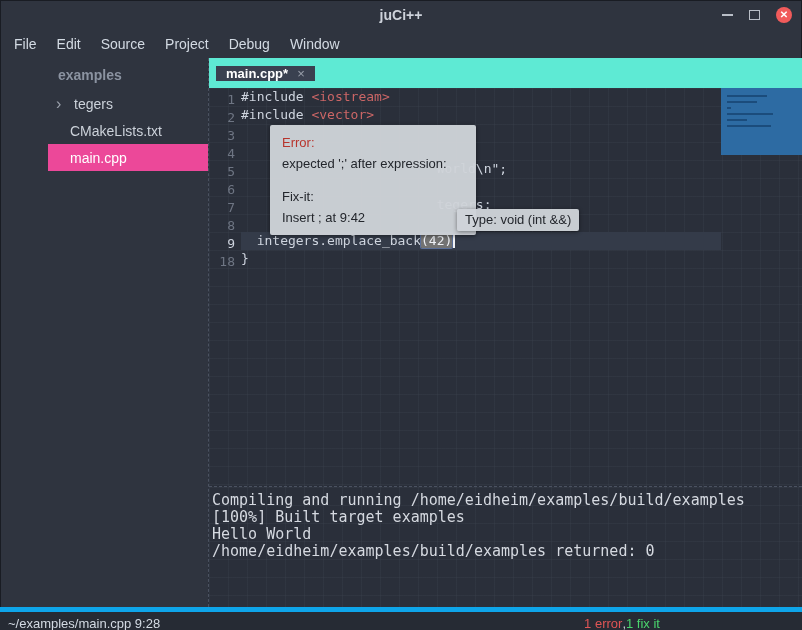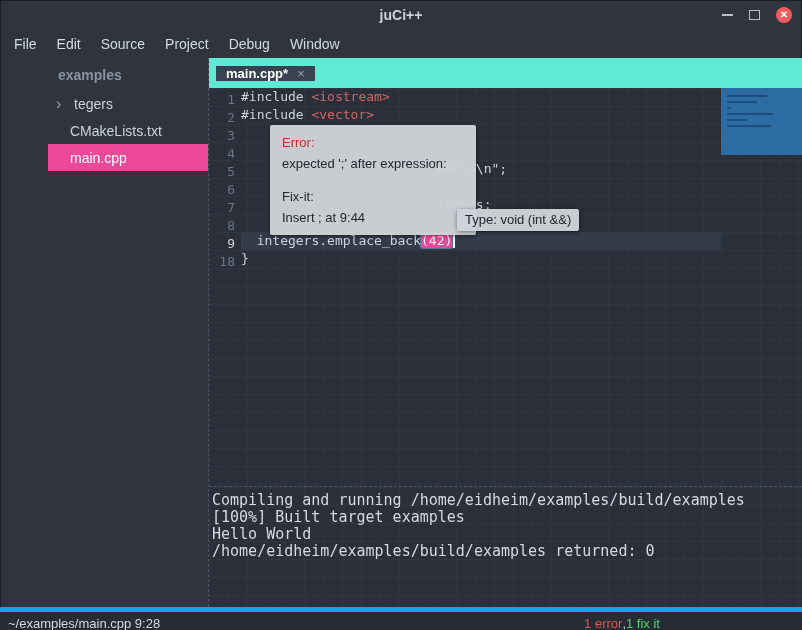--- a/index.html
+++ b/index.html
@@ -45,21 +45,21 @@
   .editor { position:relative; height:398px; flex:0 0 398px;
     font-family:"DejaVu Sans Mono", monospace; font-size:13px; line-height:18px; }
   .gutter { position:absolute; left:0; top:3px; width:26px; text-align:right; color:#6e7583; }
   .ln { height:18px; }
   .ln.cur { color:#ced4de; }
   .code-col { position:absolute; left:32px; right:81px; top:0; }
   .code-line { height:18px; white-space:pre; color:#ced4de; }
   .code-line.current { background:#343b49; }
   .tok-plain { color:#ced4de; }
   .tok-preproc { color:var(--preproc,#cc6666); }
-  .tok-match { background:#ec4899; box-shadow:0 0 0 1px #5a6f99; border-radius:1px; color:#eef1f6; }
+  .tok-match { background:#737373; box-shadow:0 0 0 1px #5a6f99; border-radius:1px; color:#eef1f6; }
   .caret { display:inline-block; width:2px; height:14px; background:#f0f2f5; vertical-align:text-bottom; margin-left:1px; }
   .map { position:absolute; top:0; right:0; bottom:0; width:81px; }
   .map-slider { height:67px; background:var(--minimap,#2d6ba3); padding:7px 0 0 6px; box-sizing:border-box; }
   .map-line { height:2px; background:#1b4c7c; margin-bottom:4px; }
   
   .tooltip { position:absolute; z-index:5; background:rgba(207,211,217,0.96); color:#23262c;
     font-family:"Liberation Sans", sans-serif; font-size:13px; border-radius:2px;
     box-shadow:0 1px 4px rgba(0,0,0,0.45); }
   .tooltip-diagnostic { left:29px; top:37px; width:182px; padding:7px 12px; line-height:21px;margin-left:32px; }
   .tt-error-title { color:var(--tterr,#b8342c); }
@@ -161,21 +161,21 @@
             <div class="map-line" style="width: 20px;"></div>
             <div class="map-line" style="width: 44px;"></div>
           </div>
       </div>
 
       <div class="tooltip tooltip-diagnostic">
         <div class="tt-error-title">Error:</div>
         <div>expected ';' after expression:</div>
         <div class="tt-gap"></div>
         <div>Fix-it:</div>
-        <div>Insert ; at 9:44</div>
+        <div>Insert ; at 9:42</div>
       </div>
 
       <div class="tooltip tooltip-type">Type: void (int &amp;&amp;)</div>
     </div>
 
     <div class="terminal grid-bg"><div>Compiling and running /home/eidheim/examples/build/examples</div><div>[100%] Built target examples</div><div>Hello World</div><div>/home/eidheim/examples/build/examples returned: 0</div></div>
   </div>
 </div>
 
 <div class="statusbar">

